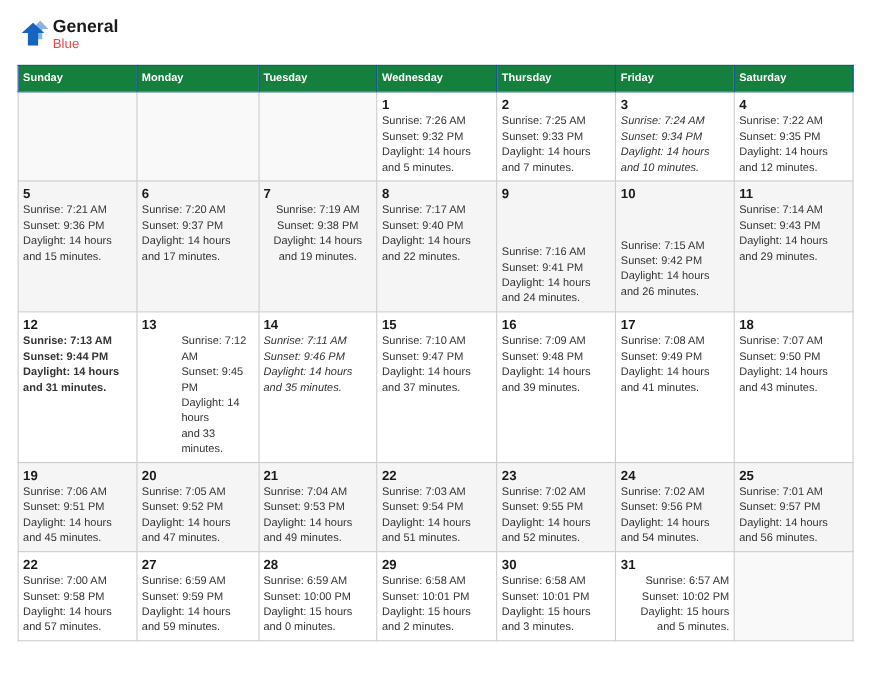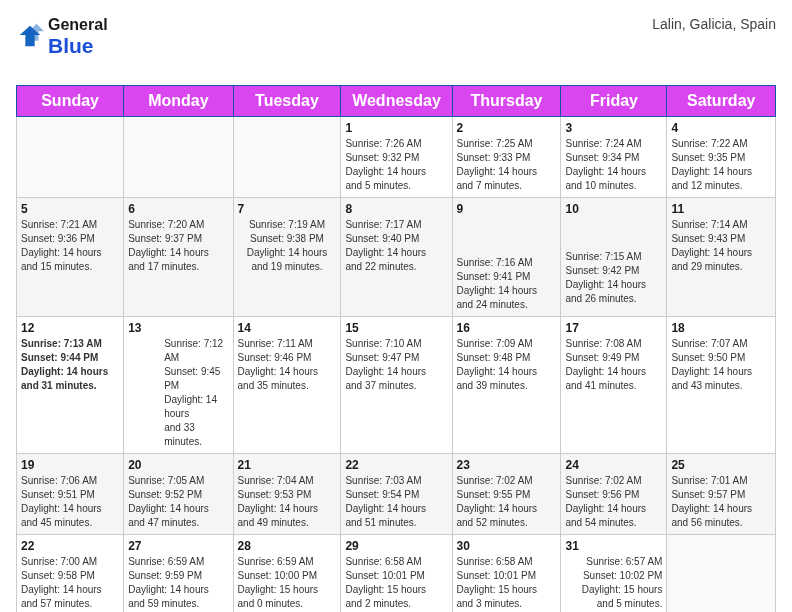--- a/index.html
+++ b/index.html
@@ -7,21 +7,21 @@
       font-family: Arial, sans-serif;
       background: #fff;
       width: 792px;
       min-height: 612px;
       padding: 16px;
     }
     .header {
       display: flex;
       justify-content: space-between;
       align-items: flex-start;
-      margin-bottom: 28px;
+      margin-bottom: 12px;
     }
     .logo {
       display: flex;
       align-items: center;
       gap: 4px;
     }
     .logo-icon {
       width: 28px;
       height: 28px;
     }
@@ -36,26 +36,26 @@
     .location {
       font-size: 14px;
       color: #444;
     }
     .calendar {
       width: 100%;
       border-collapse: collapse;
       font-size: 10.5px;
     }
     .calendar thead th {
-      background: #d946ef;
+      background: #15803d;
       color: #fff;
       font-weight: bold;
-      font-size: 16px;
+      font-size: 10px;
       padding: 6px 4px;
-      text-align: center;
+      text-align: left;
       border: 1px solid #1254a0;
     }
     .calendar tbody td {
       vertical-align: top;
       border: 1px solid #ccc;
       padding: 4px 4px;
       width: 113px;
       min-height: 80px;
       background: #fff;
     }
@@ -81,25 +81,24 @@
 <body>
 
 <div class="header">
   <div class="logo">
     <svg class="logo-icon" viewBox="0 0 30 30">
       <polygon points="15,4 26,14 20,14 20,26 10,26 10,14 4,14" fill="#1565c0"></polygon>
       <polygon points="22,2 30,10 24,10 24,20 18,20 18,10 14,10" fill="#1565c0" opacity="0.5"></polygon>
     </svg>
     <div>
       <div style="font-size:16px;font-weight:bold;color:#1a1a1a;line-height:1.1;">General</div>
-      <div style="font-size:21px;font-weight:bold;color:#1d4ed8;line-height:1.1;">Blue</div>
+      <div style="font-size:12px;font-weight:normal;color:#ef4444;line-height:1.1;">Blue</div>
     </div>
   </div>
   <div class="title-block">
-    <div class="location">Lalin, Galicia, Spain</div>
   </div>
 </div>
 
 <table class="calendar">
   <thead>
     <tr>
     <th>Sunday</th>
         <th>Monday</th>
         <th>Tuesday</th>
         <th>Wednesday</th>
@@ -122,21 +121,21 @@
         </td>
         <td>
           <div class="day-number">2</div>
           <div class="day-info" style="white-space: pre-line;">Sunrise: 7:25 AM
 Sunset: 9:33 PM
 Daylight: 14 hours
 and 7 minutes.</div>
         </td>
         <td>
           <div class="day-number">3</div>
-          <div class="day-info" style="white-space: pre-line;">Sunrise: 7:24 AM
+          <div class="day-info" style="white-space: pre-line; font-style: italic;">Sunrise: 7:24 AM
 Sunset: 9:34 PM
 Daylight: 14 hours
 and 10 minutes.</div>
         </td>
         <td>
           <div class="day-number">4</div>
           <div class="day-info" style="white-space: pre-line;">Sunrise: 7:22 AM
 Sunset: 9:35 PM
 Daylight: 14 hours
 and 12 minutes.</div>
@@ -203,21 +202,21 @@
         </td>
         <td>
           <div class="day-number">13</div>
           <div class="day-info" style="white-space: pre-line; margin-left: 36px;">Sunrise: 7:12 AM
 Sunset: 9:45 PM
 Daylight: 14 hours
 and 33 minutes.</div>
         </td>
         <td>
           <div class="day-number">14</div>
-          <div class="day-info" style="white-space: pre-line;">Sunrise: 7:11 AM
+          <div class="day-info" style="white-space: pre-line; font-style: italic;">Sunrise: 7:11 AM
 Sunset: 9:46 PM
 Daylight: 14 hours
 and 35 minutes.</div>
         </td>
         <td>
           <div class="day-number">15</div>
           <div class="day-info" style="white-space: pre-line;">Sunrise: 7:10 AM
 Sunset: 9:47 PM
 Daylight: 14 hours
 and 37 minutes.</div>

